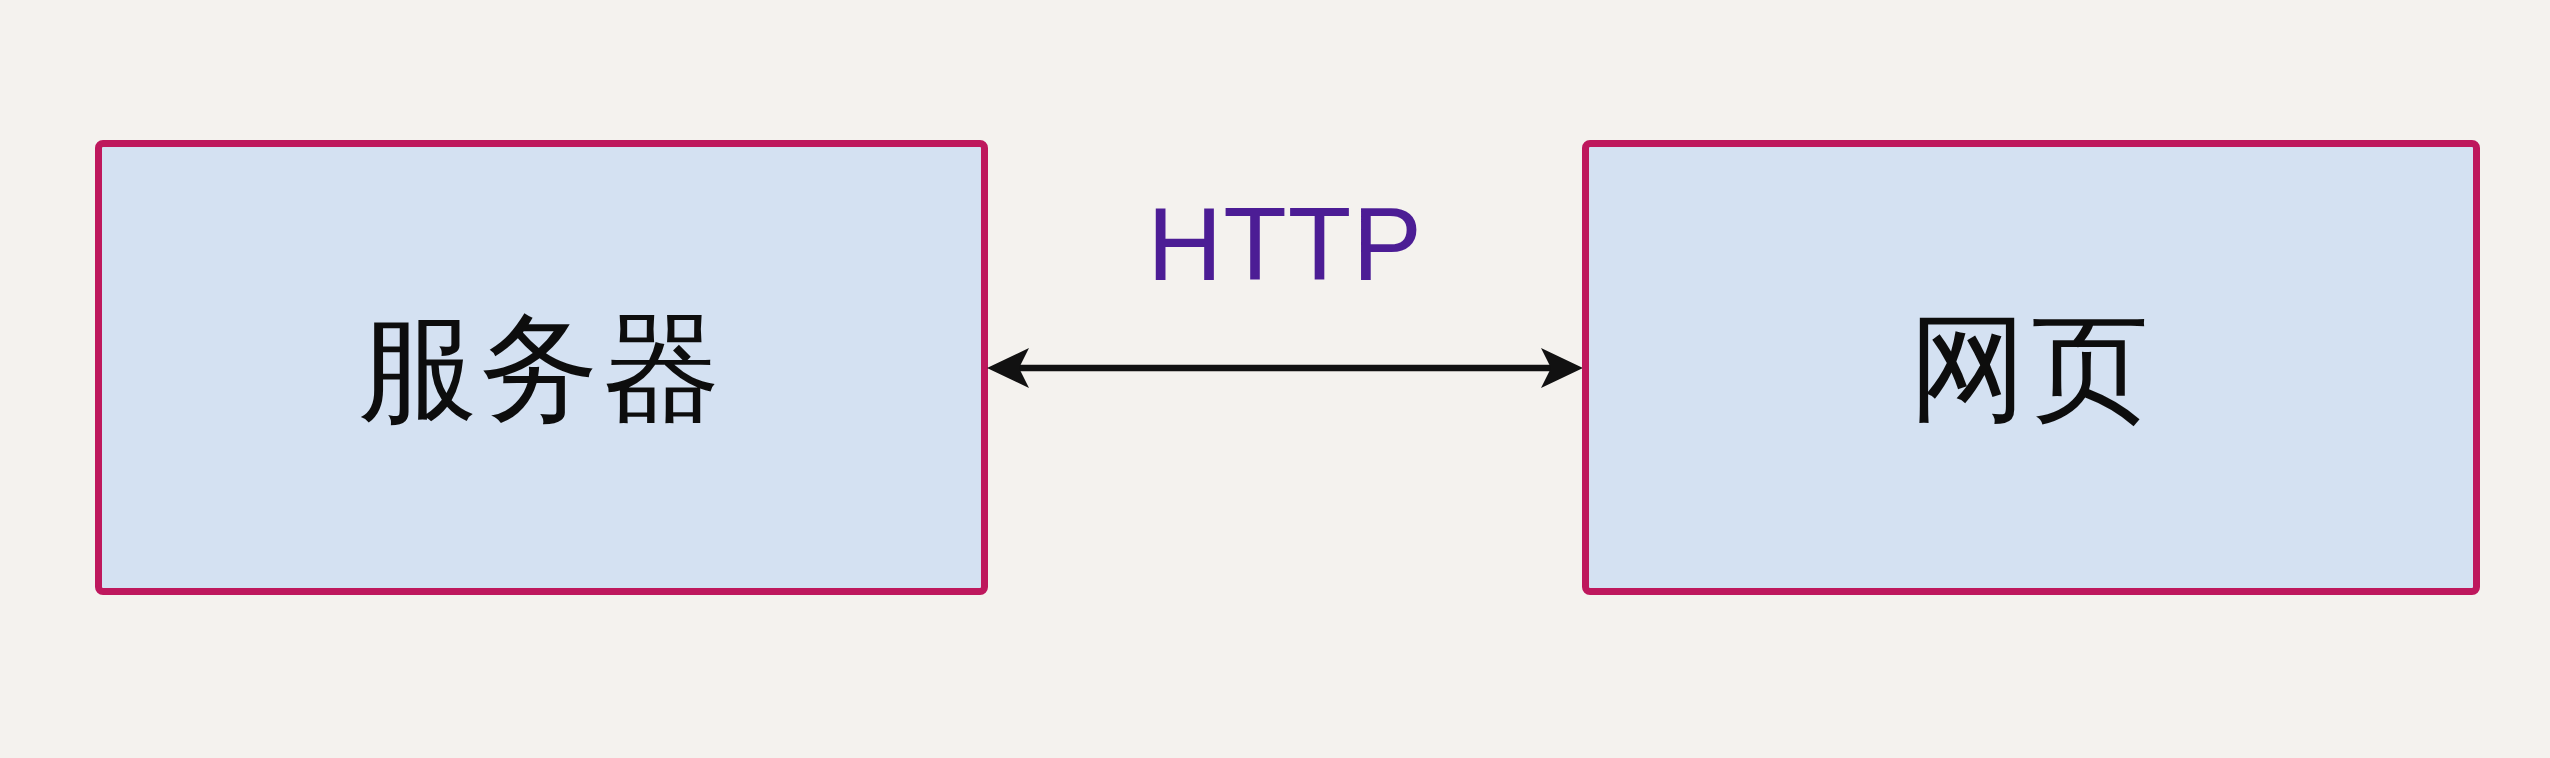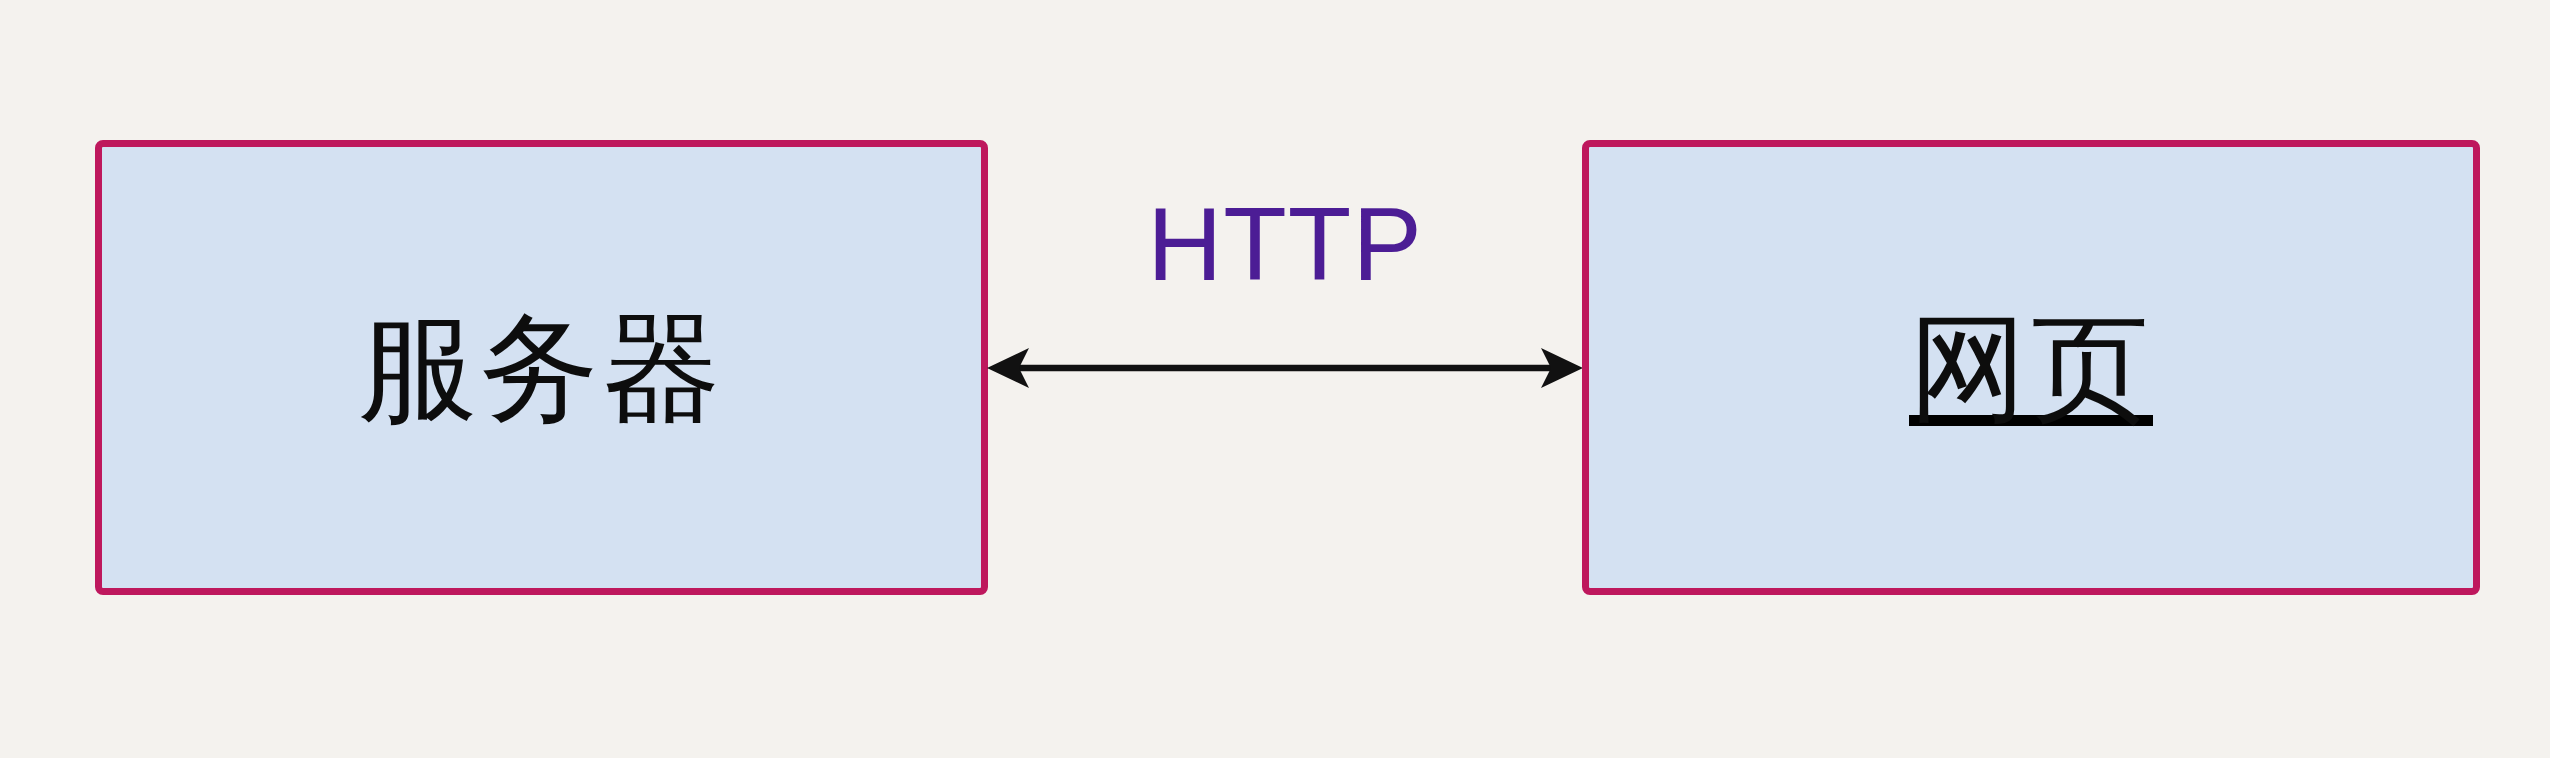--- a/index.html
+++ b/index.html
@@ -40,21 +40,20 @@
     left: 95px;
     top: 140px;
     width: 893px;
     height: 455px;
   }
   #node-webpage {
     left: 1582px;
     top: 140px;
     width: 898px;
     height: 455px;
-    text-decoration: underline;
   }
 
   
   #connector {
     position: absolute;
     left: 975px;
     top: 320px;
     width: 620px;
     height: 100px;
   }

